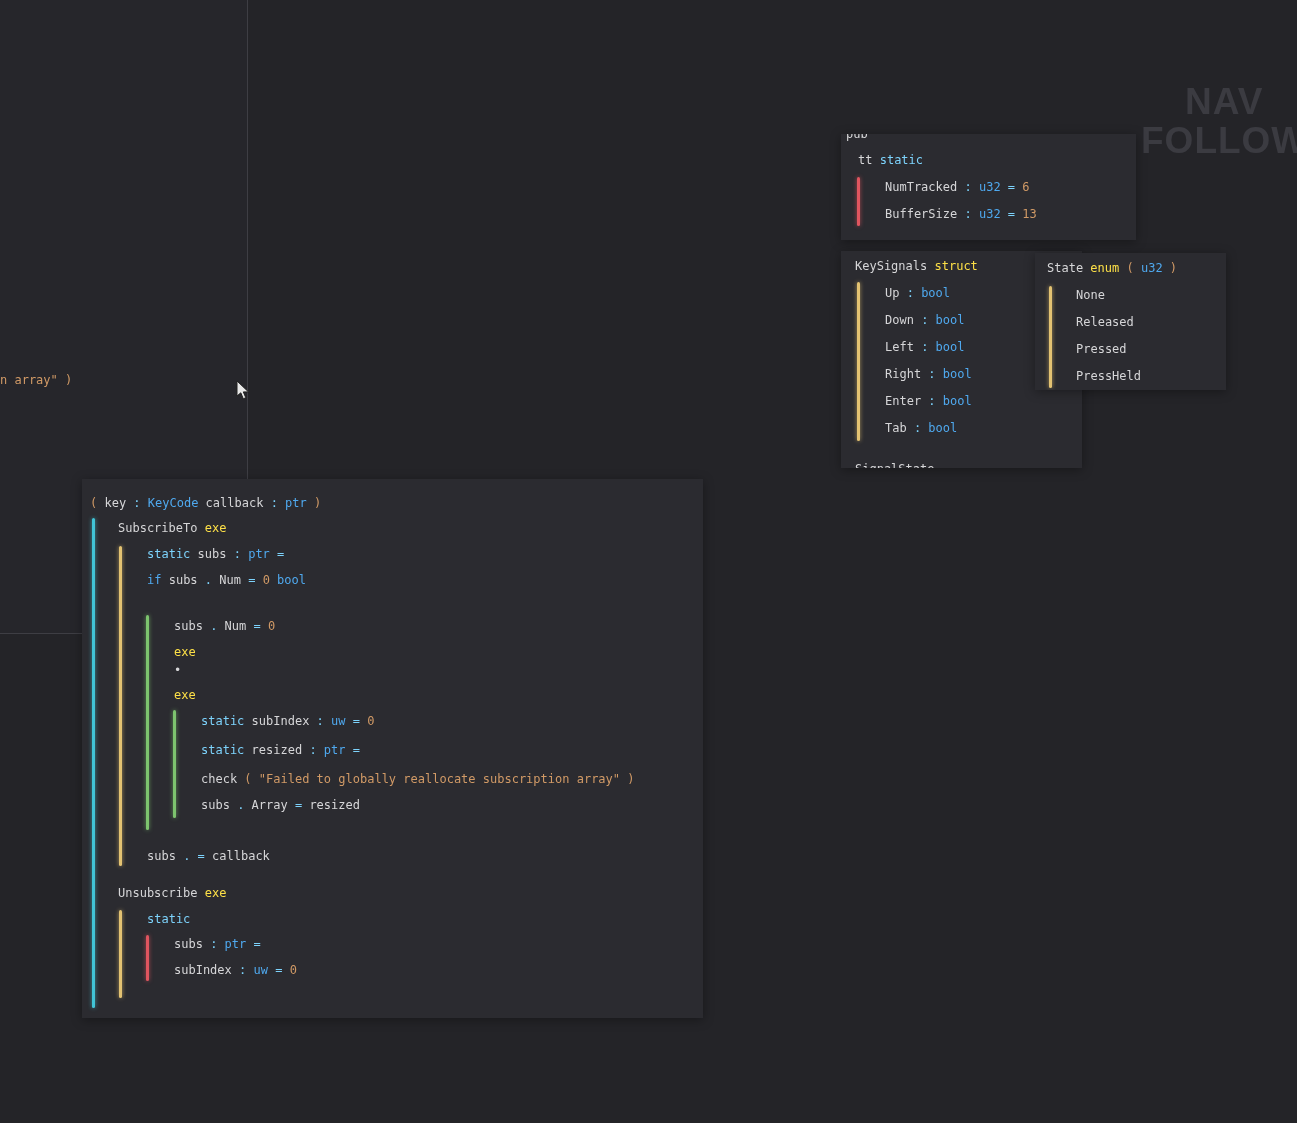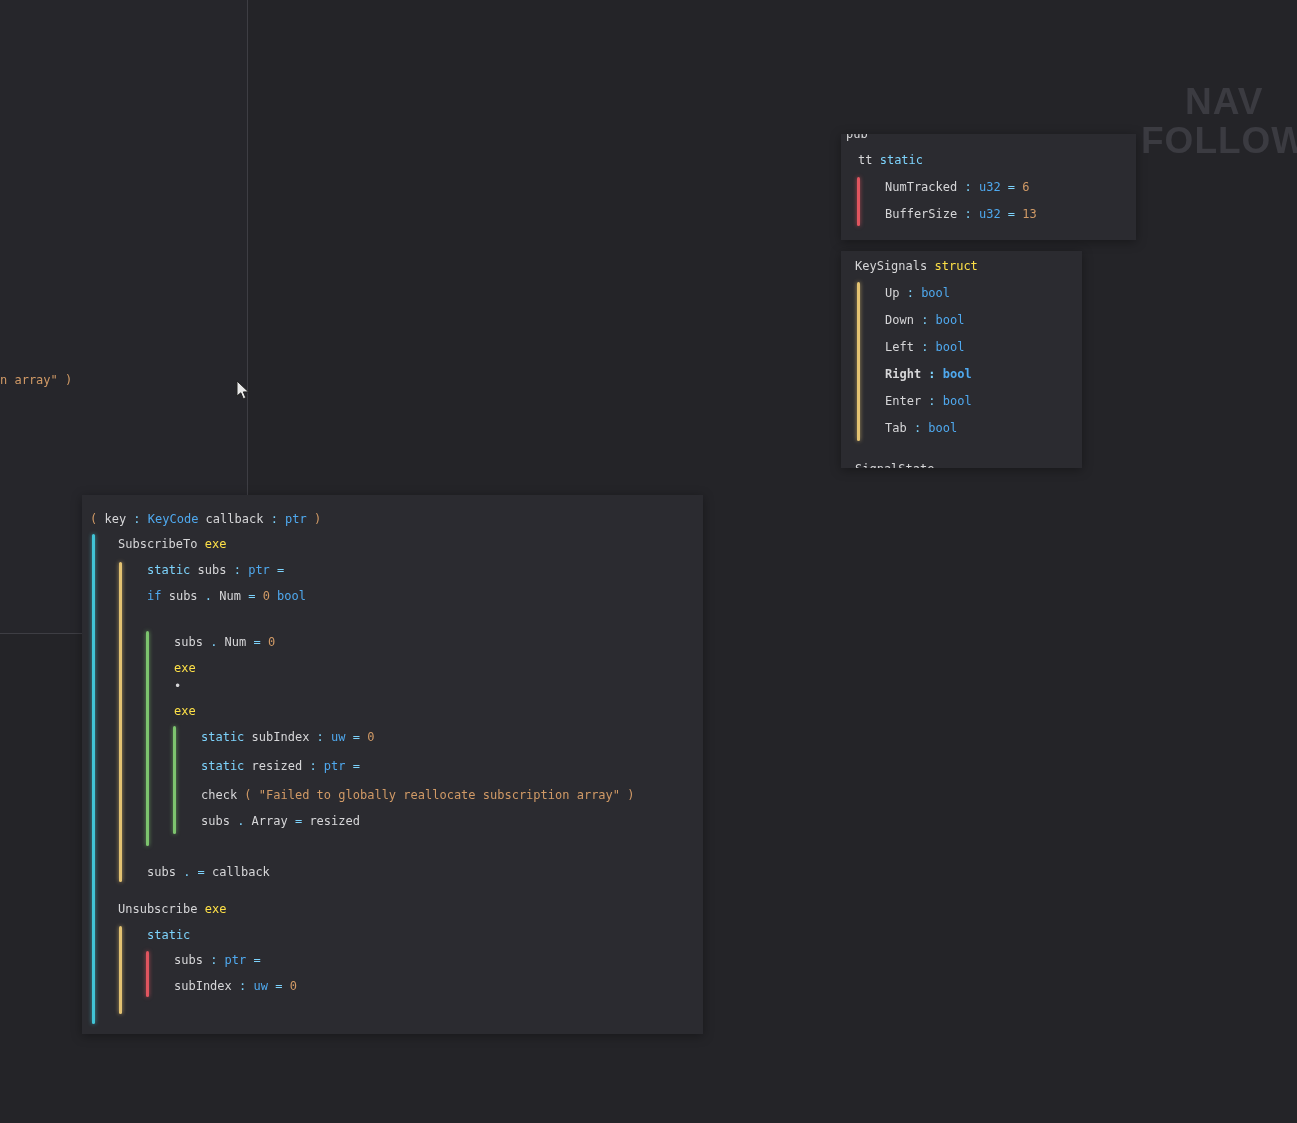--- a/index.html
+++ b/index.html
@@ -12,21 +12,21 @@
   .tk-g{color:#fde047}
   .tk-b{color:#4fa9ef}
   .tk-o{color:#d19a66}
   .bar{position:absolute;width:3px;border-radius:3px;}
   .bar-cyan{background:#41c4d6;box-shadow:0 0 4px rgba(65,196,214,.7);}
   .bar-yellow{background:#e3c272;box-shadow:0 0 4px rgba(227,194,114,.7);}
   .bar-green{background:#7dc46e;box-shadow:0 0 4px rgba(125,196,110,.7);}
   .bar-red{background:#e0555f;box-shadow:0 0 4px rgba(224,85,95,.7);}
   .offpanel{position:absolute;left:-4px;top:-4px;width:251px;height:637px;z-index:1;
             background:#26262b;border-right:1px solid #3e3e44;border-bottom:1px solid #3e3e44;}
-  .mainpanel{left:82px;top:495px;width:621px;height:539px;z-index:2;}
+  .mainpanel{left:82px;top:479px;width:621px;height:539px;z-index:2;}
   .watermark{position:absolute;left:1141px;top:82px;z-index:0;
              font-family:"Liberation Sans",sans-serif;font-weight:800;font-size:37px;
              line-height:39px;color:#3b3b41;letter-spacing:1px;}
   .cursor{position:absolute;left:236px;top:380px;z-index:50;}
 </style>
 </head>
 <body>
 
 <div id="screen">
 
@@ -46,26 +46,34 @@
     <div class="line" style="left:44px;top:45px;"><span class="tk-w">NumTracked </span><span class="tk-r">: </span><span class="tk-b">u32 </span><span class="tk-r">= </span><span class="tk-o">6</span></div>
     <div class="line" style="left:44px;top:72px;"><span class="tk-w">BufferSize </span><span class="tk-r">: </span><span class="tk-b">u32 </span><span class="tk-r">= </span><span class="tk-o">13</span></div>
   </div>
 
   <div class="panel" style="left:841px;top:251px;width:241px;height:217px;">
     <div class="line" style="left:14px;top:7px;"><span class="tk-w">KeySignals </span><span class="tk-g">struct</span></div>
     <div class="bar bar-yellow" style="left:16px;top:31px;height:159px;"></div>
     <div class="line" style="left:44px;top:34px;"><span class="tk-w">Up </span><span class="tk-r">: </span><span class="tk-b">bool</span></div>
     <div class="line" style="left:44px;top:61px;"><span class="tk-w">Down </span><span class="tk-r">: </span><span class="tk-b">bool</span></div>
     <div class="line" style="left:44px;top:88px;"><span class="tk-w">Left </span><span class="tk-r">: </span><span class="tk-b">bool</span></div>
-    <div class="line" style="left:44px;top:115px;font-weight:bold;"><span class="tk-w">Right </span><span class="tk-r">: </span><span class="tk-b">bool</span></div>
+    <div class="line" style="left:44px;top:115px;"><span class="tk-w">Right </span><span class="tk-r">: </span><span class="tk-b">bool</span></div>
     <div class="line" style="left:44px;top:142px;"><span class="tk-w">Enter </span><span class="tk-r">: </span><span class="tk-b">bool</span></div>
     <div class="line" style="left:44px;top:169px;"><span class="tk-w">Tab </span><span class="tk-r">: </span><span class="tk-b">bool</span></div>
     <div class="line" style="left:14px;top:210px;"><span class="tk-w">SignalState</span></div>
   </div>
 
+  <div class="panel" style="left:1035px;top:253px;width:191px;height:137px;">
+    <div class="line" style="left:12px;top:7px;"><span class="tk-w">State </span><span class="tk-g">enum </span><span class="tk-o">( </span><span class="tk-b">u32 </span><span class="tk-o">)</span></div>
+    <div class="bar bar-yellow" style="left:14px;top:33px;height:102px;"></div>
+    <div class="line" style="left:41px;top:34px;"><span class="tk-w">None</span></div>
+    <div class="line" style="left:41px;top:61px;"><span class="tk-w">Released</span></div>
+    <div class="line" style="left:41px;top:88px;"><span class="tk-w">Pressed</span></div>
+    <div class="line" style="left:41px;top:115px;"><span class="tk-w">PressHeld</span></div>
+  </div>
 
   <div class="panel mainpanel">
     <div class="bar bar-cyan" style="left:10px;top:39px;height:490px;"></div>
     <div class="bar bar-yellow" style="left:37px;top:67px;height:320px;"></div>
     <div class="bar bar-green" style="left:64px;top:136px;height:215px;"></div>
     <div class="bar bar-green" style="left:91px;top:231px;height:108px;"></div>
     <div class="bar bar-yellow" style="left:37px;top:431px;height:88px;"></div>
     <div class="bar bar-red" style="left:64px;top:456px;height:46px;"></div>
 
     <div class="line" style="left:8px;top:16px;"><span class="tk-o">( </span><span class="tk-w">key </span><span class="tk-r">: </span><span class="tk-b">KeyCode </span><span class="tk-w">callback </span><span class="tk-r">: </span><span class="tk-b">ptr </span><span class="tk-o">)</span></div>

